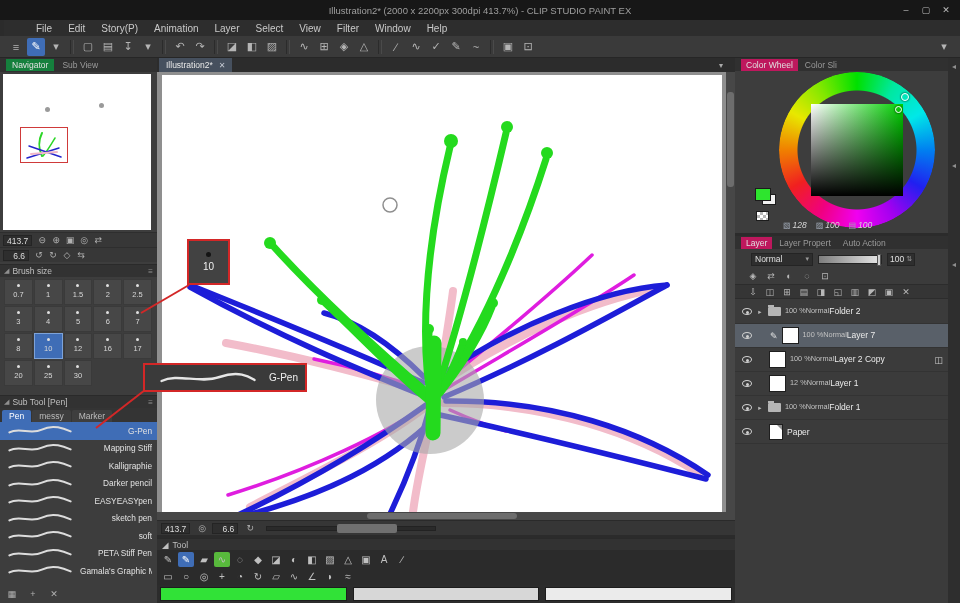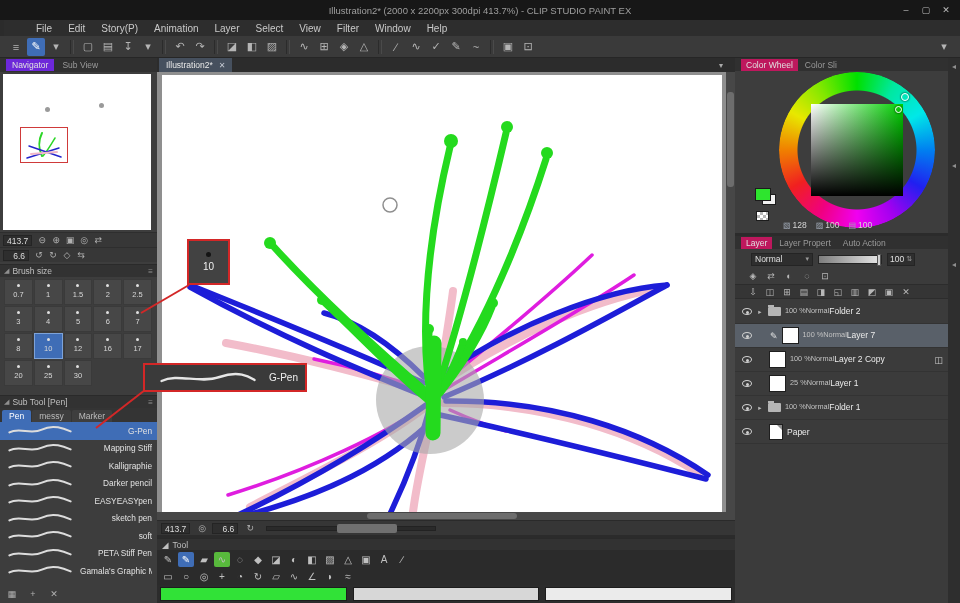--- a/index.html
+++ b/index.html
@@ -15,21 +15,21 @@
 
 #toolbar{position:absolute;left:0;top:36px;width:960px;height:22px;background:#3a3a3a;border-bottom:1px solid #262626;display:flex;align-items:center;padding:0 6px;}
 .tbi{width:18px;height:18px;display:inline-flex;align-items:center;justify-content:center;font-size:11px;color:#b5b5b5;border-radius:2px;margin:0 1px;flex:0 0 auto;}
 .tbi.selected{background:#3f6db6;color:#fff;}
 .tbi[data-name="divider"]{width:4px;height:14px;border-left:1px solid #2b2b2b;border-right:1px solid #4a4a4a;margin:0 4px;border-radius:0;}
 #toolbar .tbi:last-child{margin-left:auto;}
 
 #left{position:absolute;left:0;top:58px;width:157px;height:545px;background:#3d3d3d;}
 .ptabs{position:absolute;left:0;top:0;width:100%;height:14px;background:#303030;display:flex;align-items:center;font-size:8.5px;color:#9a9a9a;gap:2px;padding-left:6px;}
 .ptab{padding:1px 6px;}
-.ptab.selected{color:#e0e0e0;background:#6d28d9;}
+.ptab.selected{color:#e0e0e0;background:#15803d;}
 #navthumb{position:absolute;left:3px;top:16px;width:148px;height:156px;background:#ffffff;}
 .navdot{position:absolute;width:5px;height:5px;border-radius:50%;background:#9a9a9a;}
 #viewrect{position:absolute;left:17px;top:53px;width:48px;height:36px;border:1px solid #cf3a3a;}
 #miniart{position:absolute;left:19px;top:54px;width:44px;height:34px;}
 .navrow{position:absolute;left:0;width:157px;height:15px;background:#373737;border-top:1px solid #2e2e2e;display:flex;align-items:center;padding:0 3px;gap:1px;}
 #navc1{top:174px;} #navc2{top:189px;}
 .nval{font-size:8.5px;color:#ddd;background:#2e2e2e;border:1px solid #242424;padding:0 3px;min-width:26px;text-align:right;height:11px;line-height:10px;margin-right:2px;}
 .sic{width:14px;height:13px;display:inline-flex;align-items:center;justify-content:center;font-size:9px;color:#b0b0b0;flex:0 0 auto;}
 .mhead{position:absolute;left:0;width:157px;height:13px;background:#323232;border-top:1px solid #2a2a2a;display:flex;align-items:center;font-size:8.5px;color:#c0c0c0;padding:0 4px;gap:3px;}
 .mhead .tri{font-size:7px;color:#8f8f8f;}
@@ -85,21 +85,21 @@
 #svsq{position:absolute;left:76px;top:33px;width:92px;height:92px;
  background:linear-gradient(to top,#000,rgba(0,0,0,0)),linear-gradient(to right,#fff,#00d000);}
 #ringmark{position:absolute;left:166px;top:22px;width:8px;height:8px;border:1.5px solid #fff;border-radius:50%;box-shadow:0 0 2px #000;}
 #svmark{position:absolute;left:160px;top:35px;width:7px;height:7px;border:1.5px solid #fff;border-radius:50%;box-shadow:0 0 2px #000;}
 #mainsw{position:absolute;left:20px;top:117px;width:16px;height:13px;border:1px solid #1c1c1c;z-index:2;}
 #subsw{position:absolute;left:27px;top:123px;width:14px;height:11px;background:#f2f2f2;border:1px solid #1c1c1c;z-index:1;}
 #transw{position:absolute;left:21px;top:140px;width:13px;height:10px;border:1px solid #1c1c1c;background:repeating-conic-gradient(#b9b9b9 0 25%,#fff 0 50%) 0 0/6px 6px;}
 #cvals{position:absolute;left:48px;top:149px;display:flex;gap:9px;z-index:3;}
 .cval{display:flex;align-items:center;gap:2px;font-size:8.5px;color:#d5d5d5;}
 .cval i{font-style:normal;font-size:8px;color:#9fa8b5;}
-.cval b{font-weight:normal;}
+.cval b{font-weight:normal;font-style:italic;}
 #ltabs{position:absolute;left:735px;top:236px;width:213px;}
 #layerarea{position:absolute;left:735px;top:249px;width:213px;height:354px;background:#3b3b3b;}
 #blendrow{position:absolute;left:0;top:2px;width:213px;height:16px;display:flex;align-items:center;gap:5px;padding-left:16px;}
 #blendsel{width:62px;height:13px;background:#2e2e2e;border:1px solid #242424;font-size:8.5px;color:#e0e0e0;display:flex;align-items:center;justify-content:space-between;padding:0 3px;}
 #blendsel i{font-style:normal;font-size:7px;color:#9a9a9a;}
 #opslider{width:64px;height:9px;background:linear-gradient(to right,#7d7d7d,#e8e8e8);border:1px solid #242424;position:relative;}
 #opthumb{position:absolute;right:0;top:-2px;width:4px;height:12px;background:#d0d0d0;border:1px solid #555;}
 #opval{font-size:8.5px;color:#e0e0e0;background:#2e2e2e;border:1px solid #242424;height:13px;display:flex;align-items:center;gap:2px;padding:0 2px;}
 #opval i{font-style:normal;font-size:7px;color:#9a9a9a;}
 #lopts{position:absolute;left:10px;top:20px;display:flex;gap:2px;}
@@ -617,21 +617,21 @@
           <span class="lmeta" data-name="layer-opacity-mode"><i>100 %</i><i>Normal</i></span>
           <span class="lname" data-name="layer-name">Layer 2 Copy</span>
         </span>
         <span class="lbadge" data-name="combine-badge-icon">◫</span>
       </div>
 
       <div class="lrow" data-name="layer-row-layer-1">
         <span class="eye" data-name="visibility-eye-icon"></span>
         <span class="lthumb" style="margin-left:13px" data-name="layer-thumbnail"></span>
         <span class="ltext" data-name="layer-text">
-          <span class="lmeta" data-name="layer-opacity-mode"><i>25 %</i><i>Normal</i></span>
+          <span class="lmeta" data-name="layer-opacity-mode"><i>12 %</i><i>Normal</i></span>
           <span class="lname" data-name="layer-name">Layer 1</span>
         </span>
       </div>
 
       <div class="lrow" data-name="layer-row-folder-1">
         <span class="eye" data-name="visibility-eye-icon"></span>
         <span class="lexp" data-name="expand-arrow-icon">▸</span>
         <span class="lfolder" data-name="folder-icon"></span>
         <span class="ltext" data-name="layer-text">
           <span class="lmeta" data-name="layer-opacity-mode"><i>100 %</i><i>Normal</i></span>

